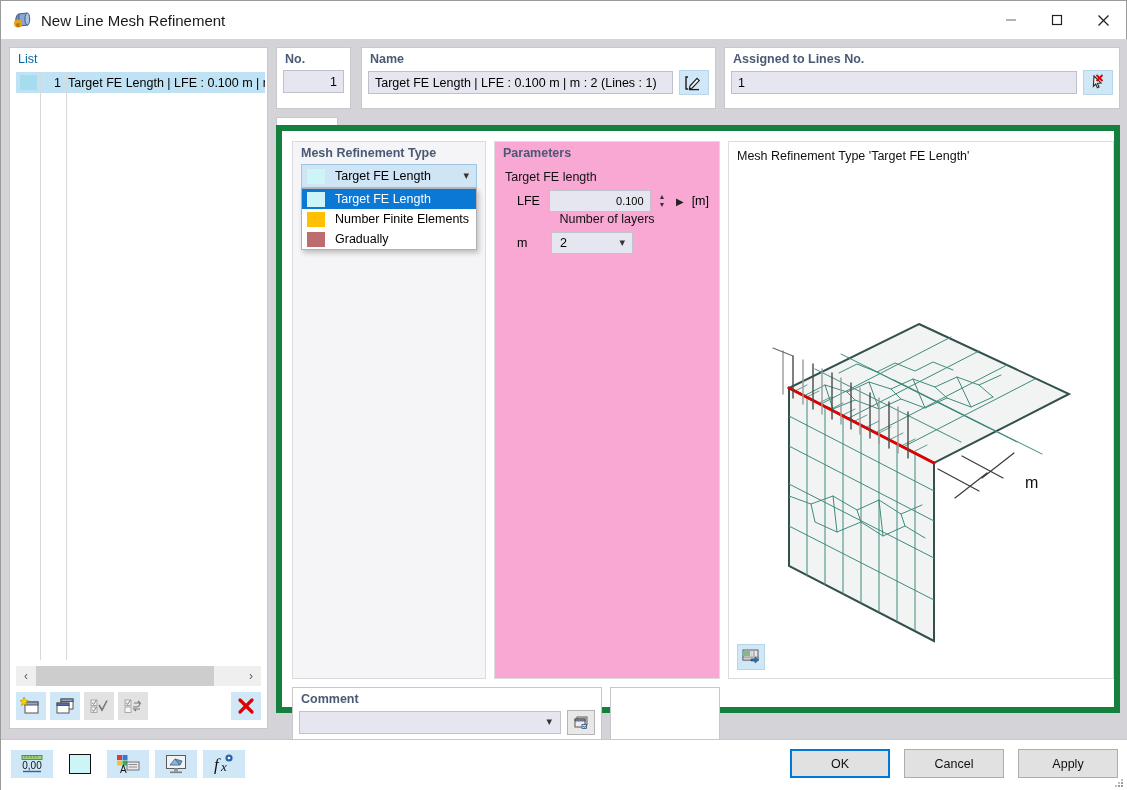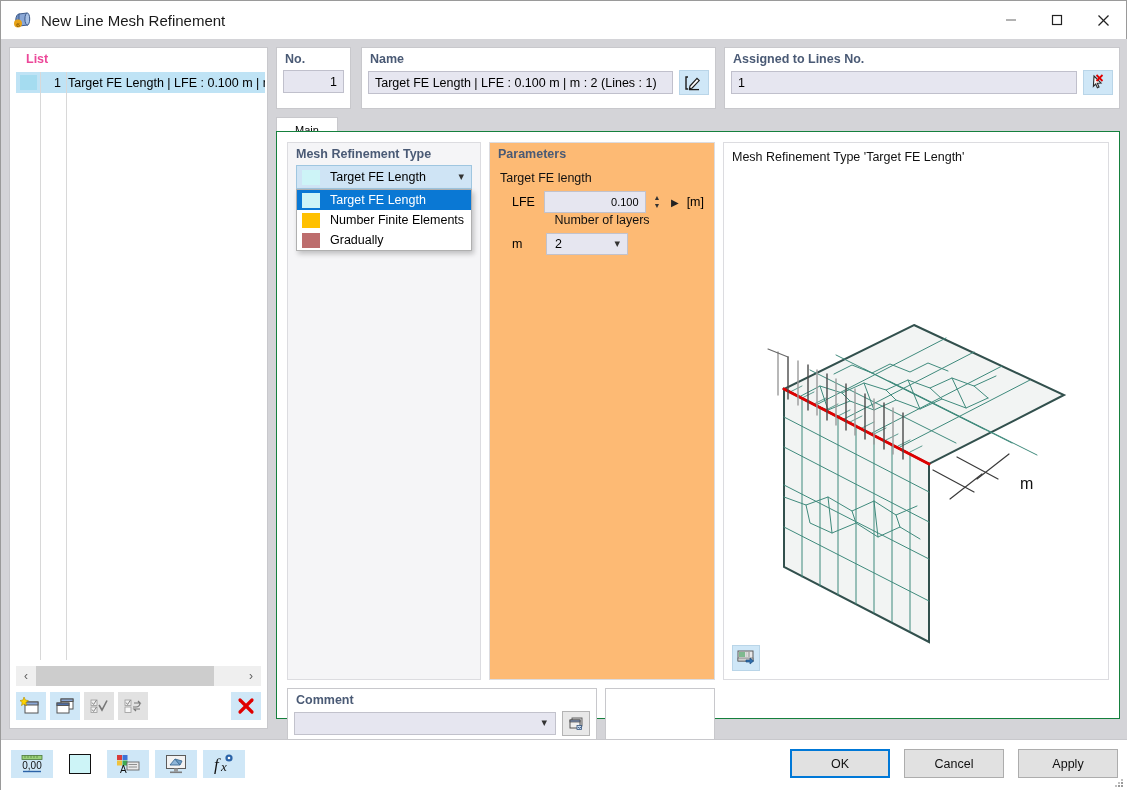--- a/index.html
+++ b/index.html
@@ -63,21 +63,21 @@
   }
   .group-title {
     color: #4a5a75;
     font-weight: bold;
     font-size: 12.5px;
     padding: 4px 8px 2px 8px;
   }
 
   
   #listPanel { left: 8px; top: 8px; width: 259px; height: 682px; border: 1px solid #c8c8cc; background:#fff; }
-  .list-header { color:#ec4899; font-weight:bold; padding:4px 8px 3px 8px; font-size:12.5px;margin-left:8px;}
+  .list-header { color:#0369a1; font-weight:normal; padding:4px 8px 3px 8px; font-size:12.5px;}
   .list-body {
     position:absolute; left:6px; top:24px; right:2px; bottom:68px;
     background:#fff; overflow:hidden;
   }
   .list-row {
     display:flex; align-items:center;
     height:21px;
     background:#bfe3f5;
     font-size:12.5px;
   }
@@ -147,22 +147,22 @@
     position:absolute; left:0; top:0;
     height:24px; min-width:62px;
     background:#ffffff;
     border:1px solid #c8c8cc; border-bottom:none;
     display:flex; align-items:center; justify-content:center;
     padding:0 14px;
     font-size:11px;
   }
 
   .tabpanel {
-    position:absolute; left:275px; top:92px; width:844px; height:588px;
-    background:#ffffff; border:1px solid #15803d;
+    position:absolute; left:275px; top:86px; width:844px; height:588px;
+    background:#ffffff; border:6px solid #15803d;
   }
 
   
   #mrtGroup { left:10px; top:10px; width:194px; height:538px; background:#f5f5f7; border:1px solid #dcdce0; }
   .combo {
     position:relative;
     height:24px;
     background:#cfe4f5;
     border:1px solid #9fc6e0;
     display:flex; align-items:center;
@@ -179,21 +179,21 @@
     z-index:40;
   }
   .dd-item {
     height:20px; display:flex; align-items:center;
     font-size:12.5px; padding-left:0px;
   }
   .dd-item.sel { background:#0a78d4; color:#fff; }
   .dd-swatch { width:18px; height:15px; margin:0 10px 0 5px; flex:none; }
 
   
-  #paramGroup { left:212px; top:10px; width:226px; height:538px; background:#fdba74; border:1px solid #dcdce0; }
+  #paramGroup { left:212px; top:10px; width:226px; height:538px; background:#f9a8d4; border:1px solid #dcdce0; }
   .plabel { font-size:12.5px; color:#111; }
   .prow { display:flex; align-items:center; gap:8px; margin-top:6px;margin-left:12px; }
   .pname { width:26px; font-size:12.5px; }
   .spin {
     width:108px; height:22px; background:#e6e6f0; border:1px solid #c2c2cc;
     display:flex; align-items:center; justify-content:flex-end;
     padding-right:6px; font-size:11px;
   }
   .spin-btns { display:flex; flex-direction:column; justify-content:center; gap:2px; width:10px; }
   .spin-tri { font-size:7px; line-height:6px; color:#333; }

